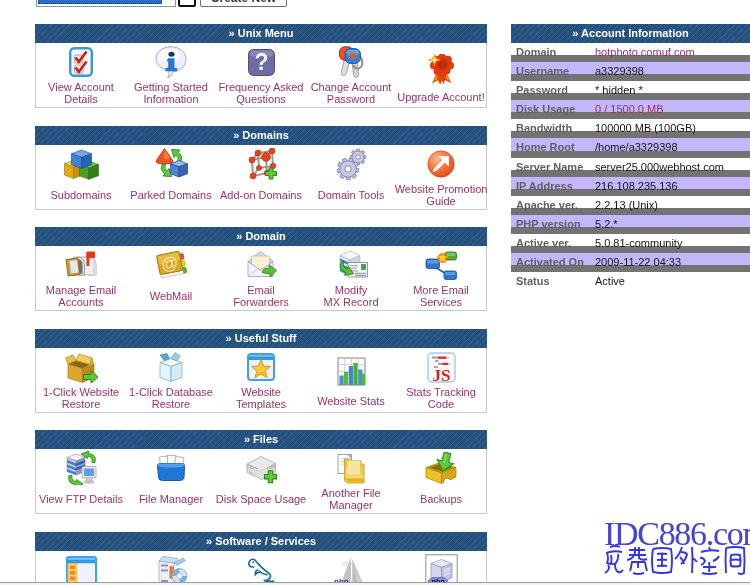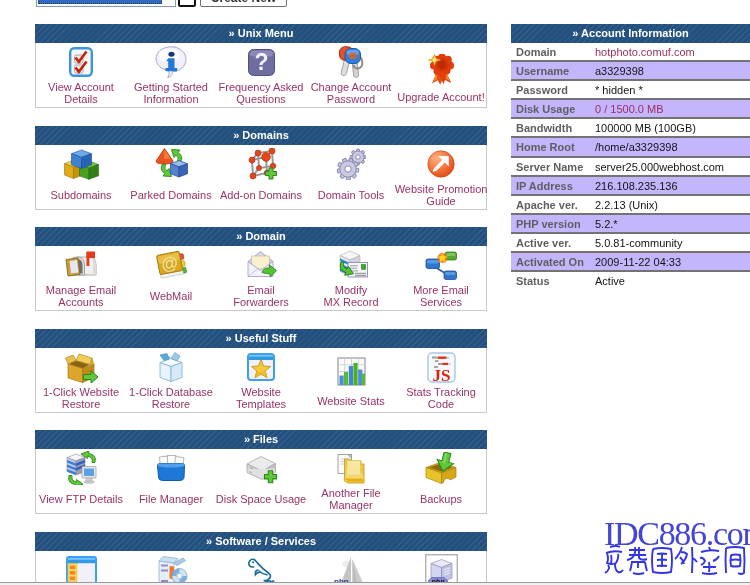--- a/index.html
+++ b/index.html
@@ -7,21 +7,21 @@
   font-family:"Liberation Sans",sans-serif;}
 .sec{position:absolute;left:35px;width:452px;}
 .hdr{height:19px;line-height:19px;text-align:center;color:#fff;font-size:11px;font-weight:bold;
   background:repeating-linear-gradient(135deg,#24507e 0px,#24507e 3.2px,#305d8c 3.2px,#305d8c 4.3px);}
 .cnt{height:64px;background:#fff;border:1px solid #c9c9c9;border-top:none;display:flex;}
 .cell{width:90px;display:flex;flex-direction:column;align-items:center;}
 .ic{height:38px;display:flex;align-items:center;justify-content:center;}
 .lb{height:24px;display:flex;align-items:center;justify-content:center;text-align:center;
   font-size:11px;line-height:12px;color:#993366;white-space:nowrap;}
 .rp{position:absolute;left:511px;width:239px;}
-.row{height:19.1px;box-sizing:border-box;border-bottom:2px solid #737373;position:relative;font-size:11px;line-height:18px;}
+.row{height:19.1px;box-sizing:border-box;border-bottom:7px solid #737373;position:relative;font-size:11px;line-height:18px;}
 .row.alt{background:#c4b5fd;}
 .row b{position:absolute;left:5px;color:#5f5f5f;font-weight:bold;}
 .row span{position:absolute;left:84px;color:#141414;}
 .row span.lnk{color:#9a2f5f;}
 .botline{position:absolute;left:0;top:582px;width:750px;height:1px;background:#9c9c9c;z-index:50;}
 .botfill{position:absolute;left:0;top:583px;width:750px;height:2px;background:#f0f0f0;z-index:50;}
 .wm1{position:absolute;left:604px;top:515px;font-family:"Liberation Serif",serif;font-size:34px;letter-spacing:-1.3px;color:#4545d4;}
 </style>
 </head>
 <body>

